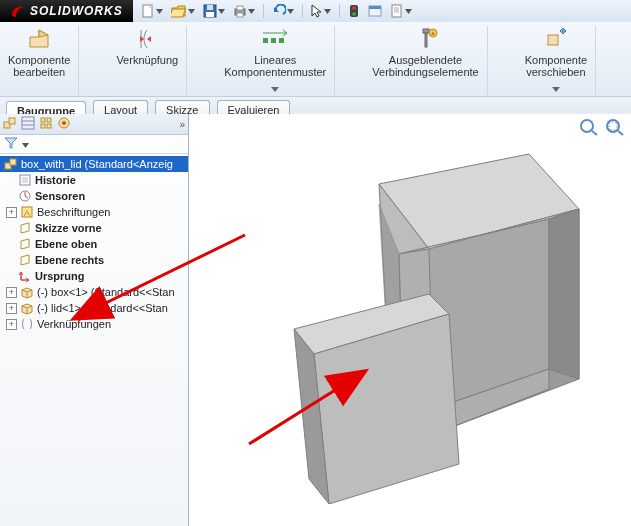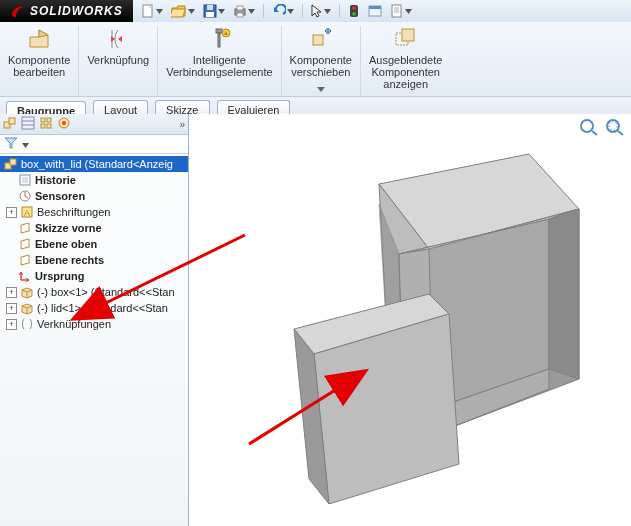--- a/index.html
+++ b/index.html
@@ -9,21 +9,21 @@
   .menubar{height:22px;background:linear-gradient(#2b2b2b,#000);display:flex;align-items:center;}
   .logo{display:flex;align-items:center;padding:0 10px;color:#fff;font-weight:bold;font-style:italic;font-size:12px;letter-spacing:1px;text-align:center;}
   .logo svg{margin-right:4px;}
   .qat{flex:1;height:22px;background:linear-gradient(#eef4fb,#d7e4f2);display:flex;align-items:center;padding:0 6px;gap:4px;}
   .qat .sep{width:1px;height:14px;background:#b7c9dd;margin:0 2px;}
   .qat-btn{display:flex;align-items:center;padding:1px 2px;border-radius:2px;}
   .drop{display:inline-block;margin-left:1px;}
   .drop svg{display:block;}
 
   
-  .ribbon{height:70px;background:linear-gradient(#f4f8fd,#e2ebf5);border-bottom:1px solid #c1cedc;display:flex;padding-top:4px;position:relative;}
+  .ribbon{height:70px;background:linear-gradient(#f4f8fd,#e2ebf5);border-bottom:1px solid #c1cedc;display:flex;padding-top:4px;position:relative;gap:29px;}
   .ribbon-group{display:flex;flex-direction:column;align-items:center;justify-content:flex-start;padding:0 8px;border-right:1px solid #cfd9e5;text-align:center;position:relative;}
   .ribbon-group:last-child{border-right:none;}
   .ribbon-icon{height:26px;display:flex;align-items:center;justify-content:center;}
   .ribbon-label{font-size:11px;line-height:12px;margin-top:2px;color:#333;white-space:pre-line;}
   .ribbon-drop{position:absolute;bottom:2px;left:50%;transform:translateX(-50%);}
 
   
   .tabs{height:22px;background:linear-gradient(#eef3f9,#e1e9f2);display:flex;align-items:flex-end;padding-left:6px;border-bottom:1px solid #9fb4c9;}
   .tab{padding:3px 10px 3px 10px;border:1px solid #9fb4c9;border-bottom:none;margin-right:7px;background:linear-gradient(#fefefe,#e9eff6);border-radius:3px 3px 0 0;font-size:11px;color:#2a2a2a;}
   .tab.active{background:linear-gradient(#ffffff,#ffffff);font-weight:bold;position:relative;top:1px;}
@@ -183,28 +183,44 @@
           <path d="M6 3 L6 21" stroke="#888" stroke-width="1"></path>
           <path d="M12 3 C8 8 8 16 12 21" fill="none" stroke="#888"></path>
           <path d="M5 9 L9 12 L5 15 Z" fill="#d44"></path>
           <path d="M16 9 L12 12 L16 15 Z" fill="#d44"></path>
         </svg>
       </div>
     <div class="ribbon-label">Verknüpfung</div>
   </div>
   <div class="ribbon-group">
     <div class="ribbon-icon">
+        <svg width="28" height="22">
+          <rect x="2" y="10" width="5" height="5" fill="#4a9b4a"></rect>
+          <rect x="10" y="10" width="5" height="5" fill="#4a9b4a"></rect>
+          <rect x="18" y="10" width="5" height="5" fill="#4a9b4a"></rect>
+          <path d="M2 5 L26 5" stroke="#4a9b4a"></path>
+          <path d="M26 5 L22 2 M26 5 L22 8" stroke="#4a9b4a"></path>
+        </svg>
+      </div>
+    <div class="ribbon-label">Lineares
+Komponentenmuster</div>
+    <span class="ribbon-drop"><svg width="8" height="5">
+          <path d="M0 0 L8 0 L4 5 Z" fill="#666"></path>
+        </svg></span>
+  </div>
+  <div class="ribbon-group">
+    <div class="ribbon-icon">
         <svg width="24" height="24">
           <rect x="9" y="2" width="6" height="4" fill="#999" stroke="#666"></rect>
           <rect x="11" y="6" width="2" height="14" fill="#999" stroke="#666"></rect>
           <circle cx="19" cy="6" r="4" fill="#f6c84c" stroke="#b88a1a"></circle>
           <path d="M19 4 L21 8 L17 8 Z" fill="#b88a1a"></path>
         </svg>
       </div>
-    <div class="ribbon-label">Intelligente
+    <div class="ribbon-label">Ausgeblendete
 Verbindungselemente</div>
   </div>
   <div class="ribbon-group">
     <div class="ribbon-icon">
         <svg width="24" height="24">
           <rect x="4" y="8" width="10" height="10" fill="#f5deb3" stroke="#b8922f"></rect>
           <path d="M16 4 L22 4 M19 1 L19 7 M22 4 L19 1 M22 4 L19 7 M16 4 L19 1 M16 4 L19 7" stroke="#3b6fb6" fill="none"></path>
         </svg>
       </div>
     <div class="ribbon-label">Komponente

